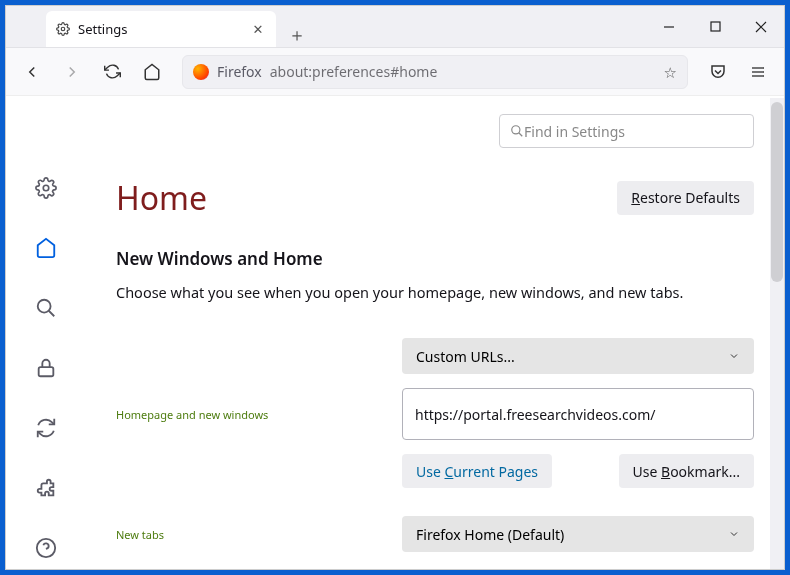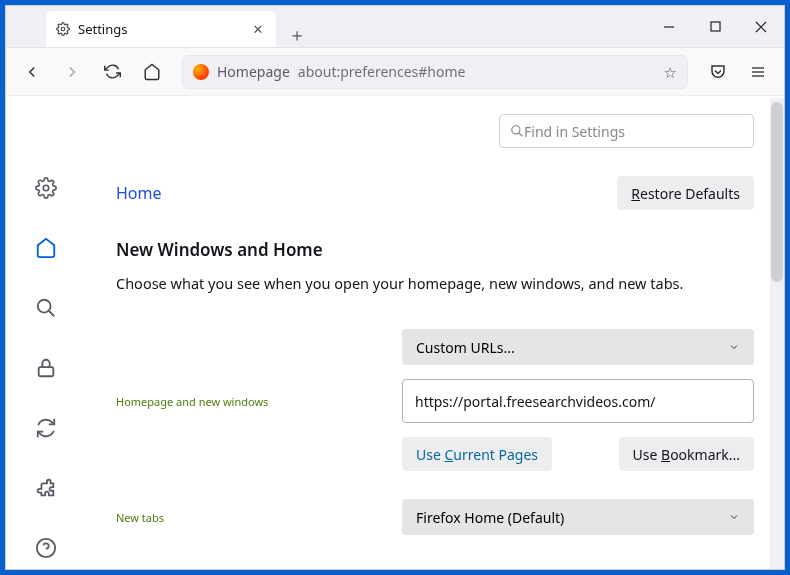--- a/index.html
+++ b/index.html
@@ -23,28 +23,28 @@
   .url-path { color: #15141a; opacity: 0.6; flex: 1; }
   .star { font-size: 15px; color: #555; cursor: pointer; }
   .content-area { flex: 1; display: flex; overflow: hidden; }
   .sidebar { width: 80px; padding-top: 80px; display: flex; flex-direction: column; align-items: center; gap: 36px; }
   .side-ico { width: 24px; height: 24px; display: flex; align-items: center; justify-content: center; color: #5b5b66; cursor: pointer; }
   .side-ico.active { color: #0060df; }
   .main { flex: 1; padding: 18px 30px 0 30px; overflow: hidden; position: relative; }
   .search-row { display: flex; justify-content: flex-end; margin-bottom: 28px; }
   .search-box { width: 255px; height: 34px; border: 1px solid #cfcfd3; border-radius: 4px; display: flex; align-items: center; padding: 0 10px; font-size: 14px; color: #888; }
   .heading-row { display: flex; align-items: center; justify-content: space-between; margin-bottom: 28px; }
-  .page-title { font-size: 16px; font-weight: 400; color: #1d4ed8; }
+  .page-title { font-size: 32px; font-weight: 400; color: #7f1d1d; }
   .btn { height: 34px; padding: 0 14px; background: #ededf0; border: none; border-radius: 4px; font-size: 14px; color: #15141a; cursor: pointer; text-align: right; }
   .section-title { font-size: 17px; font-weight: 600; color: #15141a; margin-bottom: 12px; }
   .section-desc { font-size: 14.5px; color: #15141a; margin-bottom: 36px; }
   .row { display: flex; align-items: center; gap: 16px; margin-bottom: 14px; }
   .row-label { width: 270px; font-size: 11px; color: #4d7c0f; }
   .select-like { flex: 1; height: 36px; background: #e5e5e5; border-radius: 4px; display: flex; align-items: center; justify-content: space-between; padding: 0 14px; font-size: 14px; cursor: pointer; }
-  .text-input { flex: 1; height: 44px; border: 1px solid #b1b1b9; border-radius: 4px; padding: 0 12px; font-size: 14px; color: #15141a; outline: none; }
+  .text-input { flex: 1; height: 52px; border: 1px solid #b1b1b9; border-radius: 4px; padding: 0 12px; font-size: 14px; color: #15141a; outline: none; }
   .btn-pair { display: flex; gap: 10px; }
   .btn.disabled { color: #0369a1; cursor: default; }
   .scrollbar { position: absolute; right: 0; top: 92px; width: 14px; background: #f0f0f4; height: calc(100% - 92px); }
   .scroll-thumb { background: #cfcfd3; width: 12px; margin: 0 auto; border-radius: 6px; height: 180px; margin-top: 4px; }
   svg { display: block; }
   .underline-letter { text-decoration: underline; }
 </style>
 </head>
 <body>
 
@@ -100,21 +100,21 @@
           <path d="M20.49 9A9 9 0 0 0 5.64 5.64L1 10m22 4l-4.64 4.36A9 9 0 0 1 3.51 15"></path>
         </svg>
     </div>
     <div class="tbtn">
       <svg width="18" height="18" viewBox="0 0 24 24" fill="none" stroke="#333" stroke-width="2">
           <path d="M3 9l9-7 9 7v11a2 2 0 0 1-2 2H5a2 2 0 0 1-2-2z"></path>
         </svg>
     </div>
     <div class="urlbar">
       <span class="firefox-ico"></span>
-      <span class="url-scope">Homepage</span>
+      <span class="url-scope">Firefox</span>
       <span class="url-path">about:preferences#home</span>
       <span class="star">☆</span>
     </div>
     <div class="tbtn">
       <svg width="18" height="18" viewBox="0 0 24 24" fill="none" stroke="#333" stroke-width="2">
           <path d="M4 4h16v7a8 8 0 0 1-16 0z"></path>
           <path d="M8 10l4 4 4-4"></path>
         </svg>
     </div>
     <div class="tbtn">

